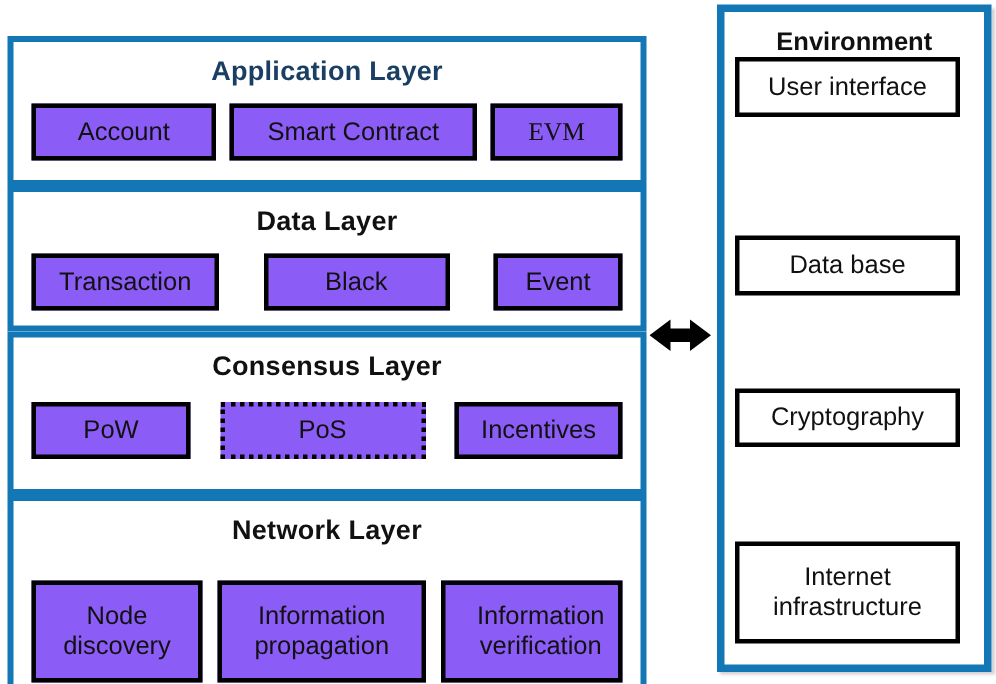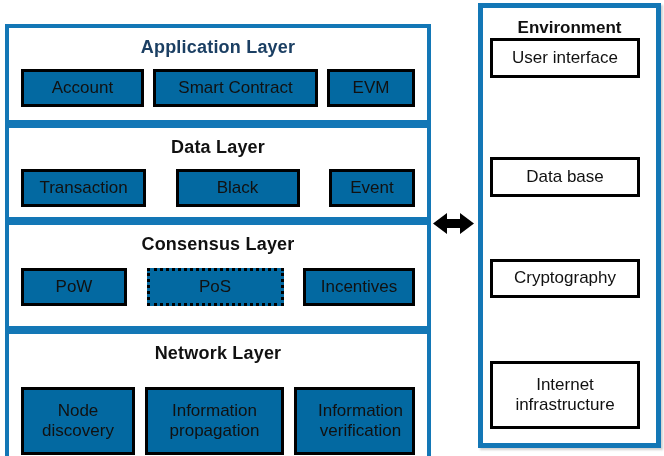--- a/index.html
+++ b/index.html
@@ -43,37 +43,37 @@
     justify-content: space-between;
     align-items: flex-start;
     padding: 0 12px;
     margin-top: 11px;
   }
   .layer-consensus .box-row { margin-top: 13px; }
 
   .node-box {
     box-sizing: border-box;
     border: 3px solid #000000;
-    background: #0369a1;
+    background: #8b5cf6;
     height: 38px;
     display: flex;
     align-items: center;
     justify-content: center;
     text-align: center;
     font-size: 17px;
     line-height: 1.2;
     padding: 0 4px;
   }
   .node-box.dotted { border-style: dotted; }
   .node-box.tall { height: 68px; margin-top: 12px; }
 
   
   .w-account  { width: 123px; }
   .w-smartc   { width: 165px; }
-  .w-evm      { width: 88px; }
+  .w-evm      { width: 88px; font-family: Liberation Serif, serif; }
   .w-transaction { width: 125px; }
   .w-black    { width: 124px; }
   .w-event    { width: 86px; }
   .w-pow      { width: 106px; }
   .w-pos      { width: 137px; }
   .w-incent   { width: 112px; }
   .w-nodedisc { width: 114px; }
   .w-infoprop { width: 139px; }
   .w-infover  { width: 121px; padding-left: 16px; }
 

